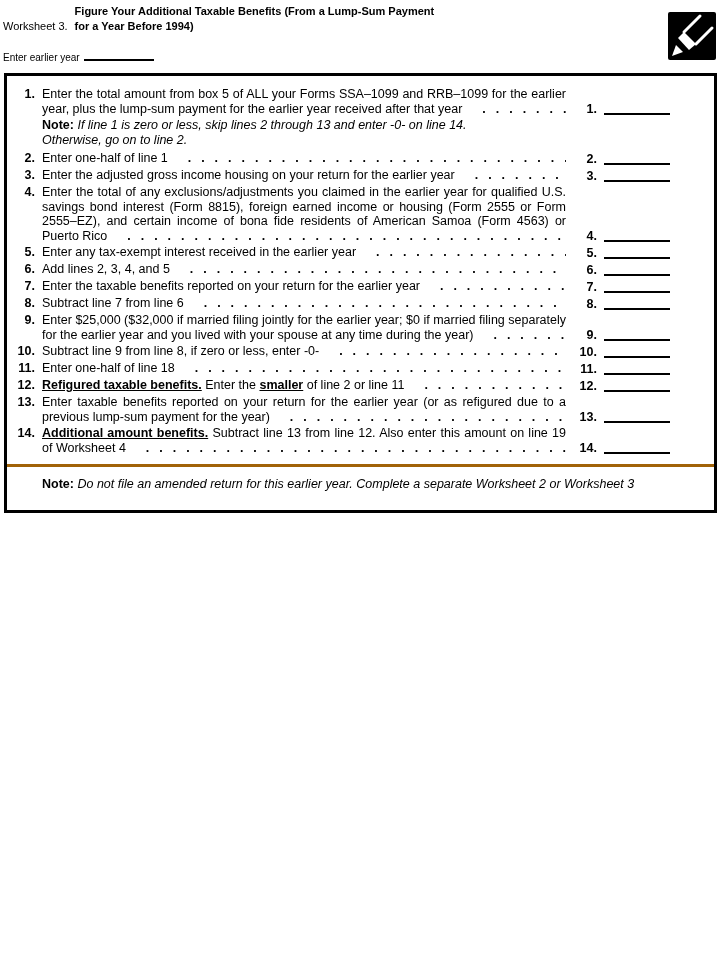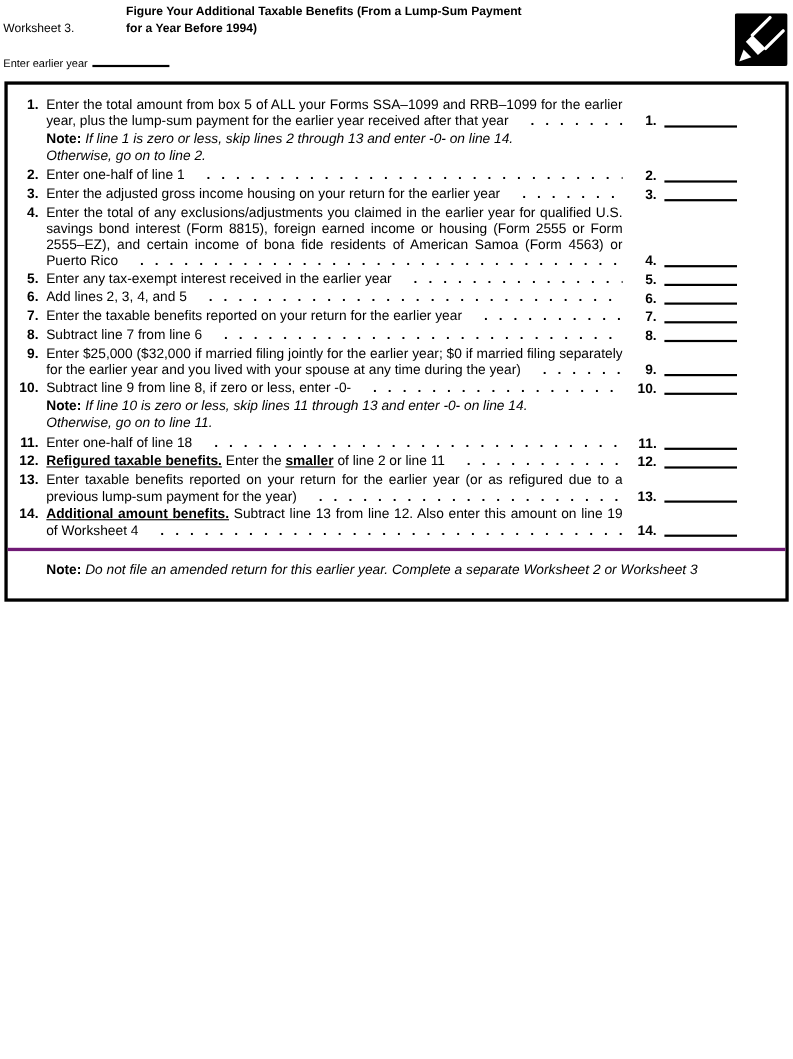--- a/index.html
+++ b/index.html
@@ -7,21 +7,21 @@
     width:721px;height:963px;background:#ffffff;color:#000000;
     font-family:"Liberation Sans","DejaVu Sans",sans-serif;
     position:relative;overflow:hidden;
     -webkit-font-smoothing:none;
   }
   .doc{position:relative;padding-top:4px;}
 
   
   .title-row{display:flex;align-items:flex-end;padding-left:3px;font-size:11px;line-height:15px;}
   .ws-label{white-space:nowrap;margin-right:7px;}
-  .ws-title{font-weight:bold;margin-left:40px;}
+  .ws-title{font-weight:bold;}
   .ws-title span{display:block;}
   .earlier-year{margin:13px 0 0 3px;font-size:10px;line-height:15px;}
   .blank-short{
     display:inline-block;width:70px;height:12px;margin-left:4px;
     border-bottom:2.5px solid #000;vertical-align:baseline;
   }
   .pencil{position:absolute;top:12px;right:5px;width:48px;height:48px;}
 
   
   .box{
@@ -57,21 +57,21 @@
     column-gap:7px;
     margin:1px 0 4px 0;
     font-size:12.5px;line-height:14.5px;
   }
   .note-text{grid-column:2;}
   .note-text .b{font-weight:bold;}
   .note-text .i{font-style:italic;margin-top:44px;}
 
   
   .footer-note{
-    border-top:3px solid #701a75;
+    border-top:3px solid #a16207;
     padding:10px 20px 18px 35px;
     font-size:12.5px;line-height:15px;
   }
   .footer-note .b{font-weight:bold;}
   .footer-note .i{font-style:italic;}
 </style>
 </head>
 <body>
 
 <div class="doc">
@@ -158,23 +158,20 @@
           <div class="item-text"><span>Enter $25,000 ($32,000 if married filing jointly for the earlier year; $0 if married filing separately for the earlier year and you lived with your spouse at any time during the year)</span><span class="dots">&nbsp;&nbsp;. . . . . . . . . . . . . . . . . . . . . . . . . . . . . . . . . . . . . . . .</span></div>
           <div class="item-ref">9.</div>
           <div class="item-blank"></div>
         </div>
         <div class="item-row">
           <div class="item-num">10.</div>
           <div class="item-text"><span>Subtract line 9 from line 8, if zero or less, enter -0-</span><span class="dots">&nbsp;&nbsp;. . . . . . . . . . . . . . . . . . . . . . . . . . . . . . . . . . . . . . . .</span></div>
           <div class="item-ref">10.</div>
           <div class="item-blank"></div>
         </div>
-        <div class="note-row">
-          <div class="note-text"><span class="b">Note: </span><span class="i">If line 10 is zero or less, skip lines 11 through 13 and enter -0- on line 14. </span><br><span class="i">Otherwise, go on to line 11. </span></div>
-        </div>
         <div class="item-row">
           <div class="item-num">11.</div>
           <div class="item-text"><span>Enter one-half of line 18</span><span class="dots">&nbsp;&nbsp;. . . . . . . . . . . . . . . . . . . . . . . . . . . . . . . . . . . . . . . .</span></div>
           <div class="item-ref">11.</div>
           <div class="item-blank"></div>
         </div>
         <div class="item-row">
           <div class="item-num">12.</div>
           <div class="item-text"><span class="b">Refigured taxable benefits.</span><span> Enter the </span><span class="b">smaller</span><span> of line 2 or line 11</span><span class="dots">&nbsp;&nbsp;. . . . . . . . . . . . . . . . . . . . . . . . . . . . . . . . . . . . . . . .</span></div>
           <div class="item-ref">12.</div>

